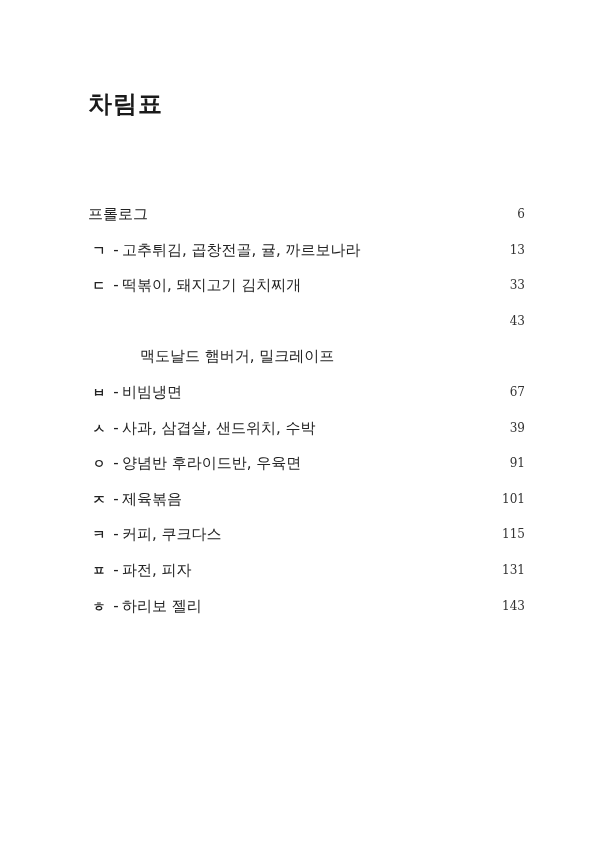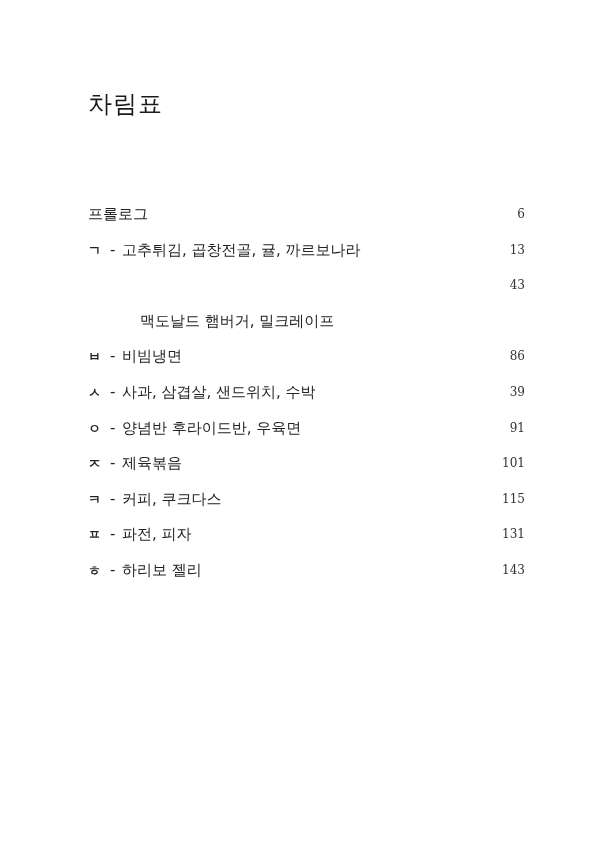--- a/index.html
+++ b/index.html
@@ -1,19 +1,19 @@
 <!DOCTYPE html>
 <html><head>
   <meta charset="utf-8">
   <style>
     html, body { margin:0; padding:0; background:#ffffff; }
     body { width:600px; height:847px; position:relative; overflow:hidden; color:#222; font-family:"DejaVu Sans", sans-serif; }
-    .title { position:absolute; left:88px; top:88px; font-size:24px; font-weight:normal; letter-spacing:1px; color:#1a1a1a; }
+    .title { position:absolute; left:88px; top:88px; font-size:24px; font-weight:bold; letter-spacing:1px; color:#1a1a1a; }
     .toc { position:absolute; left:88px; top:200px; width:437px; }
-    .row { position:relative; height:35.6px; line-height:28px; font-size:15px; }
+    .row { position:relative; height:35.6px; line-height:28px; font-size:15px;text-align:center; }
     .row .label { position:absolute; left:0; top:0; white-space:nowrap; }
     .row .cont { position:absolute; left:52px; top:0; white-space:nowrap; }
     .row .letter { display:inline-block; width:22px; font-weight:bold; font-size:13px; }
     .row .dash { display:inline-block; width:12px; }
     .row .page { position:absolute; right:0; top:0; font-family:"DejaVu Serif", serif; font-size:12px; color:#333; }
   </style>
 </head>
 <body>
 
 <div class="title">차림표</div>
@@ -21,28 +21,32 @@
 <div class="toc">
   <div class="row">
     <span class="label">프롤로그</span>
     <span class="page">6</span>
   </div>
   <div class="row">
     <span class="label"><span class="letter">ㄱ</span><span class="dash">-</span><span>고추튀김, 곱창전골, 귤, 까르보나라</span></span>
     <span class="page">13</span>
   </div>
   <div class="row">
+    <span class="label"><span class="letter">ㄷ</span><span class="dash">-</span><span>떡볶이, 돼지고기 김치찌개</span></span>
+    <span class="page">33</span>
+  </div>
+  <div class="row">
     <span class="page">43</span>
   </div>
   <div class="row">
     <span class="cont">맥도날드 햄버거, 밀크레이프</span>
   </div>
   <div class="row">
     <span class="label"><span class="letter">ㅂ</span><span class="dash">-</span><span>비빔냉면</span></span>
-    <span class="page">86</span>
+    <span class="page">67</span>
   </div>
   <div class="row">
     <span class="label"><span class="letter">ㅅ</span><span class="dash">-</span><span>사과, 삼겹살, 샌드위치, 수박</span></span>
     <span class="page">39</span>
   </div>
   <div class="row">
     <span class="label"><span class="letter">ㅇ</span><span class="dash">-</span><span>양념반 후라이드반, 우육면</span></span>
     <span class="page">91</span>
   </div>
   <div class="row">

